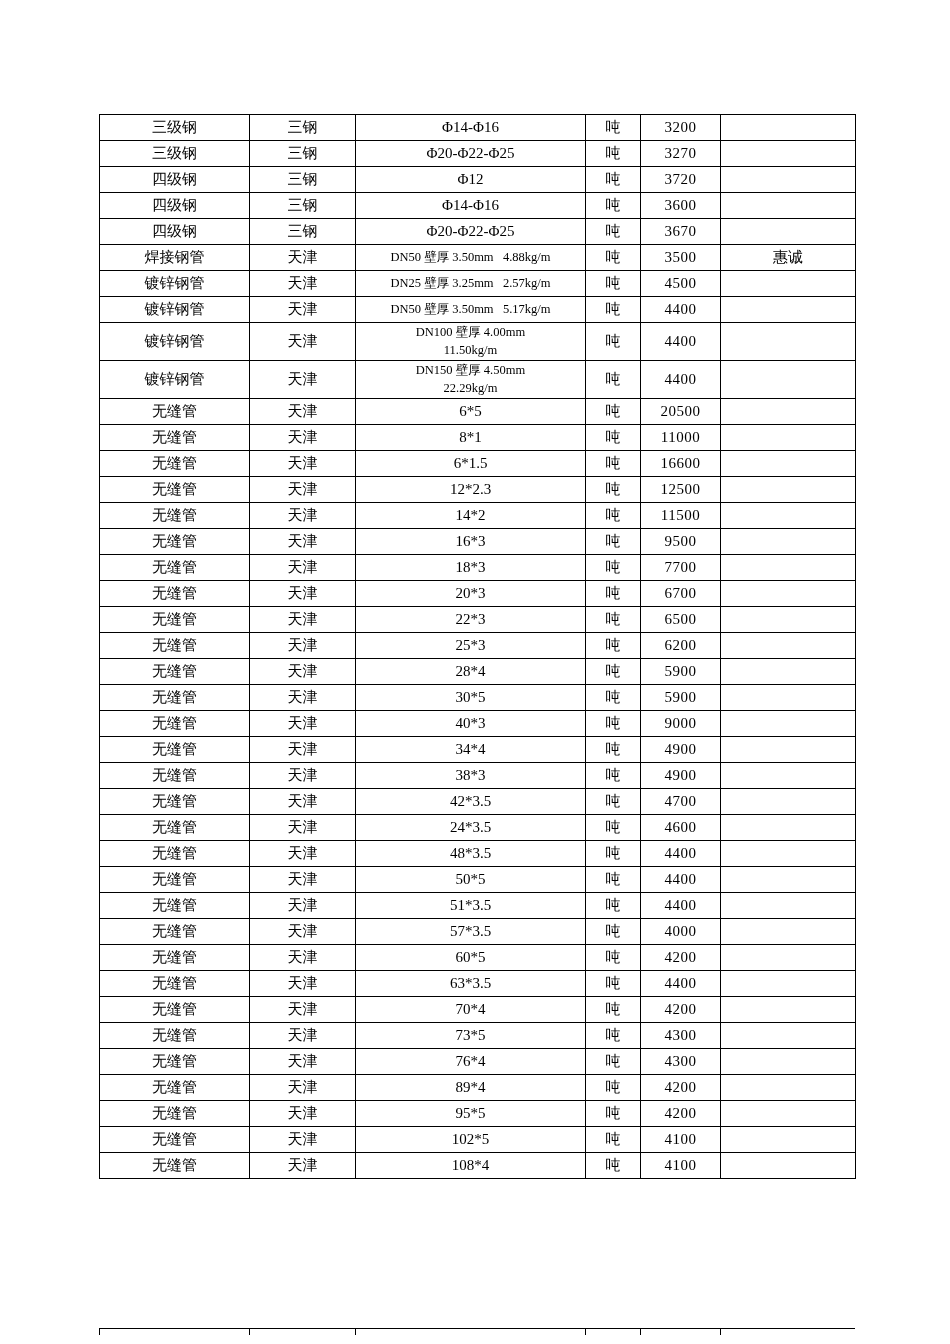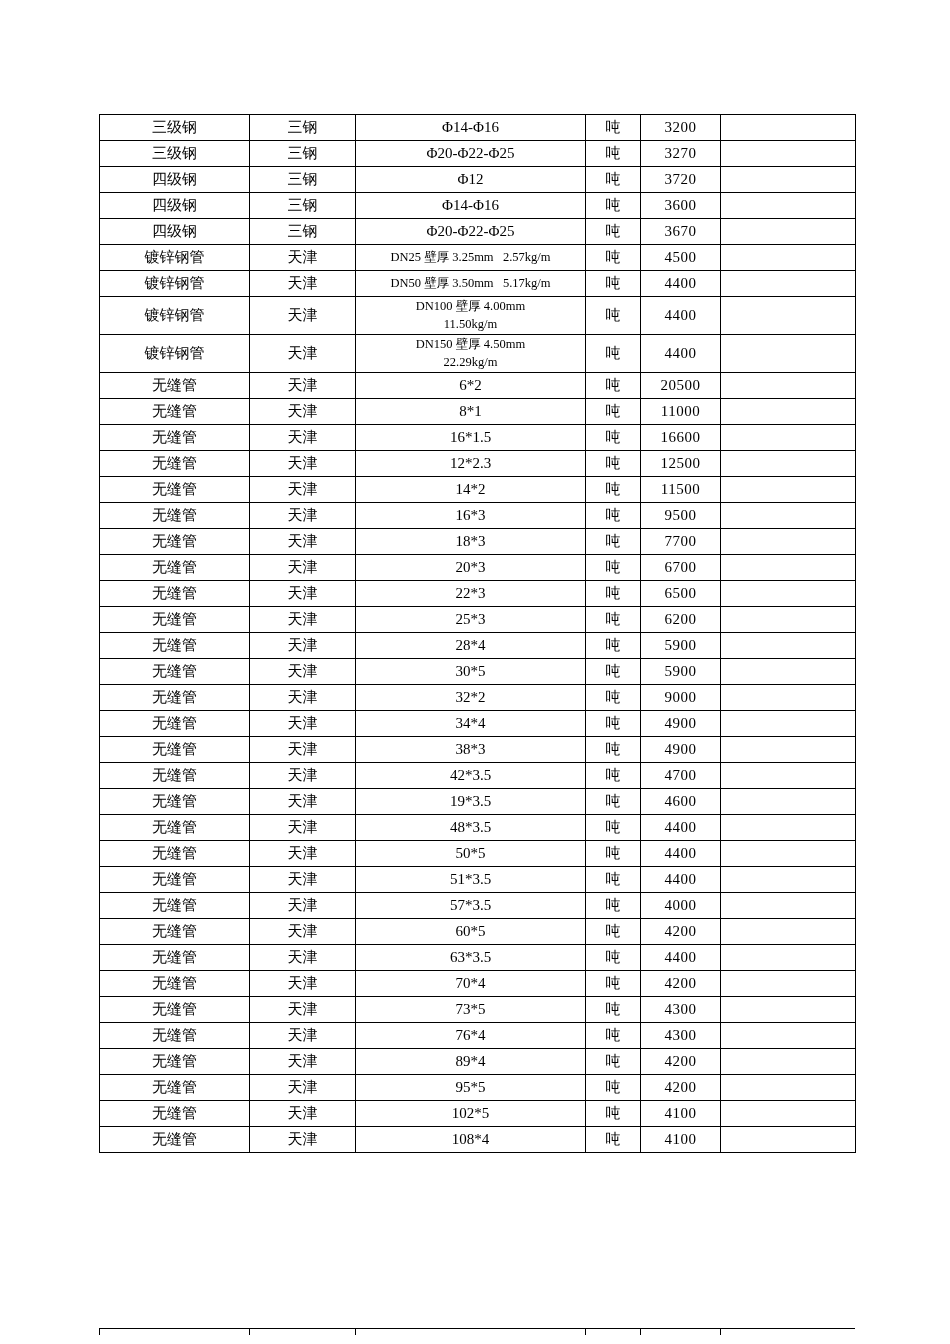--- a/index.html
+++ b/index.html
@@ -104,20 +104,28 @@
   </tr>
         <tr>
     <td class="col-product">四级钢</td>
     <td class="col-origin">三钢</td>
     <td class="col-spec">Φ20-Φ22-Φ25</td>
     <td class="col-unit">吨</td>
     <td class="col-price">3670</td>
     <td class="col-note"></td>
   </tr>
         <tr>
+    <td class="col-product">焊接钢管</td>
+    <td class="col-origin">天津</td>
+    <td class="col-spec spec-small">DN50 壁厚 3.50mm   4.88kg/m</td>
+    <td class="col-unit">吨</td>
+    <td class="col-price">3500</td>
+    <td class="col-note">惠诚</td>
+  </tr>
+        <tr>
     <td class="col-product">镀锌钢管</td>
     <td class="col-origin">天津</td>
     <td class="col-spec spec-small">DN25 壁厚 3.25mm   2.57kg/m</td>
     <td class="col-unit">吨</td>
     <td class="col-price">4500</td>
     <td class="col-note"></td>
   </tr>
         <tr>
     <td class="col-product">镀锌钢管</td>
     <td class="col-origin">天津</td>
@@ -140,37 +148,37 @@
     <td class="col-origin">天津</td>
     <td class="col-spec spec-small">DN150 壁厚 4.50mm
 22.29kg/m</td>
     <td class="col-unit">吨</td>
     <td class="col-price">4400</td>
     <td class="col-note"></td>
   </tr>
         <tr>
     <td class="col-product">无缝管</td>
     <td class="col-origin">天津</td>
-    <td class="col-spec">6*2</td>
+    <td class="col-spec">6*5</td>
     <td class="col-unit">吨</td>
     <td class="col-price">20500</td>
     <td class="col-note"></td>
   </tr>
         <tr>
     <td class="col-product">无缝管</td>
     <td class="col-origin">天津</td>
     <td class="col-spec">8*1</td>
     <td class="col-unit">吨</td>
     <td class="col-price">11000</td>
     <td class="col-note"></td>
   </tr>
         <tr>
     <td class="col-product">无缝管</td>
     <td class="col-origin">天津</td>
-    <td class="col-spec">16*1.5</td>
+    <td class="col-spec">6*1.5</td>
     <td class="col-unit">吨</td>
     <td class="col-price">16600</td>
     <td class="col-note"></td>
   </tr>
         <tr>
     <td class="col-product">无缝管</td>
     <td class="col-origin">天津</td>
     <td class="col-spec">12*2.3</td>
     <td class="col-unit">吨</td>
     <td class="col-price">12500</td>
@@ -236,21 +244,21 @@
     <td class="col-product">无缝管</td>
     <td class="col-origin">天津</td>
     <td class="col-spec">30*5</td>
     <td class="col-unit">吨</td>
     <td class="col-price">5900</td>
     <td class="col-note"></td>
   </tr>
         <tr>
     <td class="col-product">无缝管</td>
     <td class="col-origin">天津</td>
-    <td class="col-spec">32*2</td>
+    <td class="col-spec">40*3</td>
     <td class="col-unit">吨</td>
     <td class="col-price">9000</td>
     <td class="col-note"></td>
   </tr>
         <tr>
     <td class="col-product">无缝管</td>
     <td class="col-origin">天津</td>
     <td class="col-spec">34*4</td>
     <td class="col-unit">吨</td>
     <td class="col-price">4900</td>
@@ -268,21 +276,21 @@
     <td class="col-product">无缝管</td>
     <td class="col-origin">天津</td>
     <td class="col-spec">42*3.5</td>
     <td class="col-unit">吨</td>
     <td class="col-price">4700</td>
     <td class="col-note"></td>
   </tr>
         <tr>
     <td class="col-product">无缝管</td>
     <td class="col-origin">天津</td>
-    <td class="col-spec">19*3.5</td>
+    <td class="col-spec">24*3.5</td>
     <td class="col-unit">吨</td>
     <td class="col-price">4600</td>
     <td class="col-note"></td>
   </tr>
         <tr>
     <td class="col-product">无缝管</td>
     <td class="col-origin">天津</td>
     <td class="col-spec">48*3.5</td>
     <td class="col-unit">吨</td>
     <td class="col-price">4400</td>

